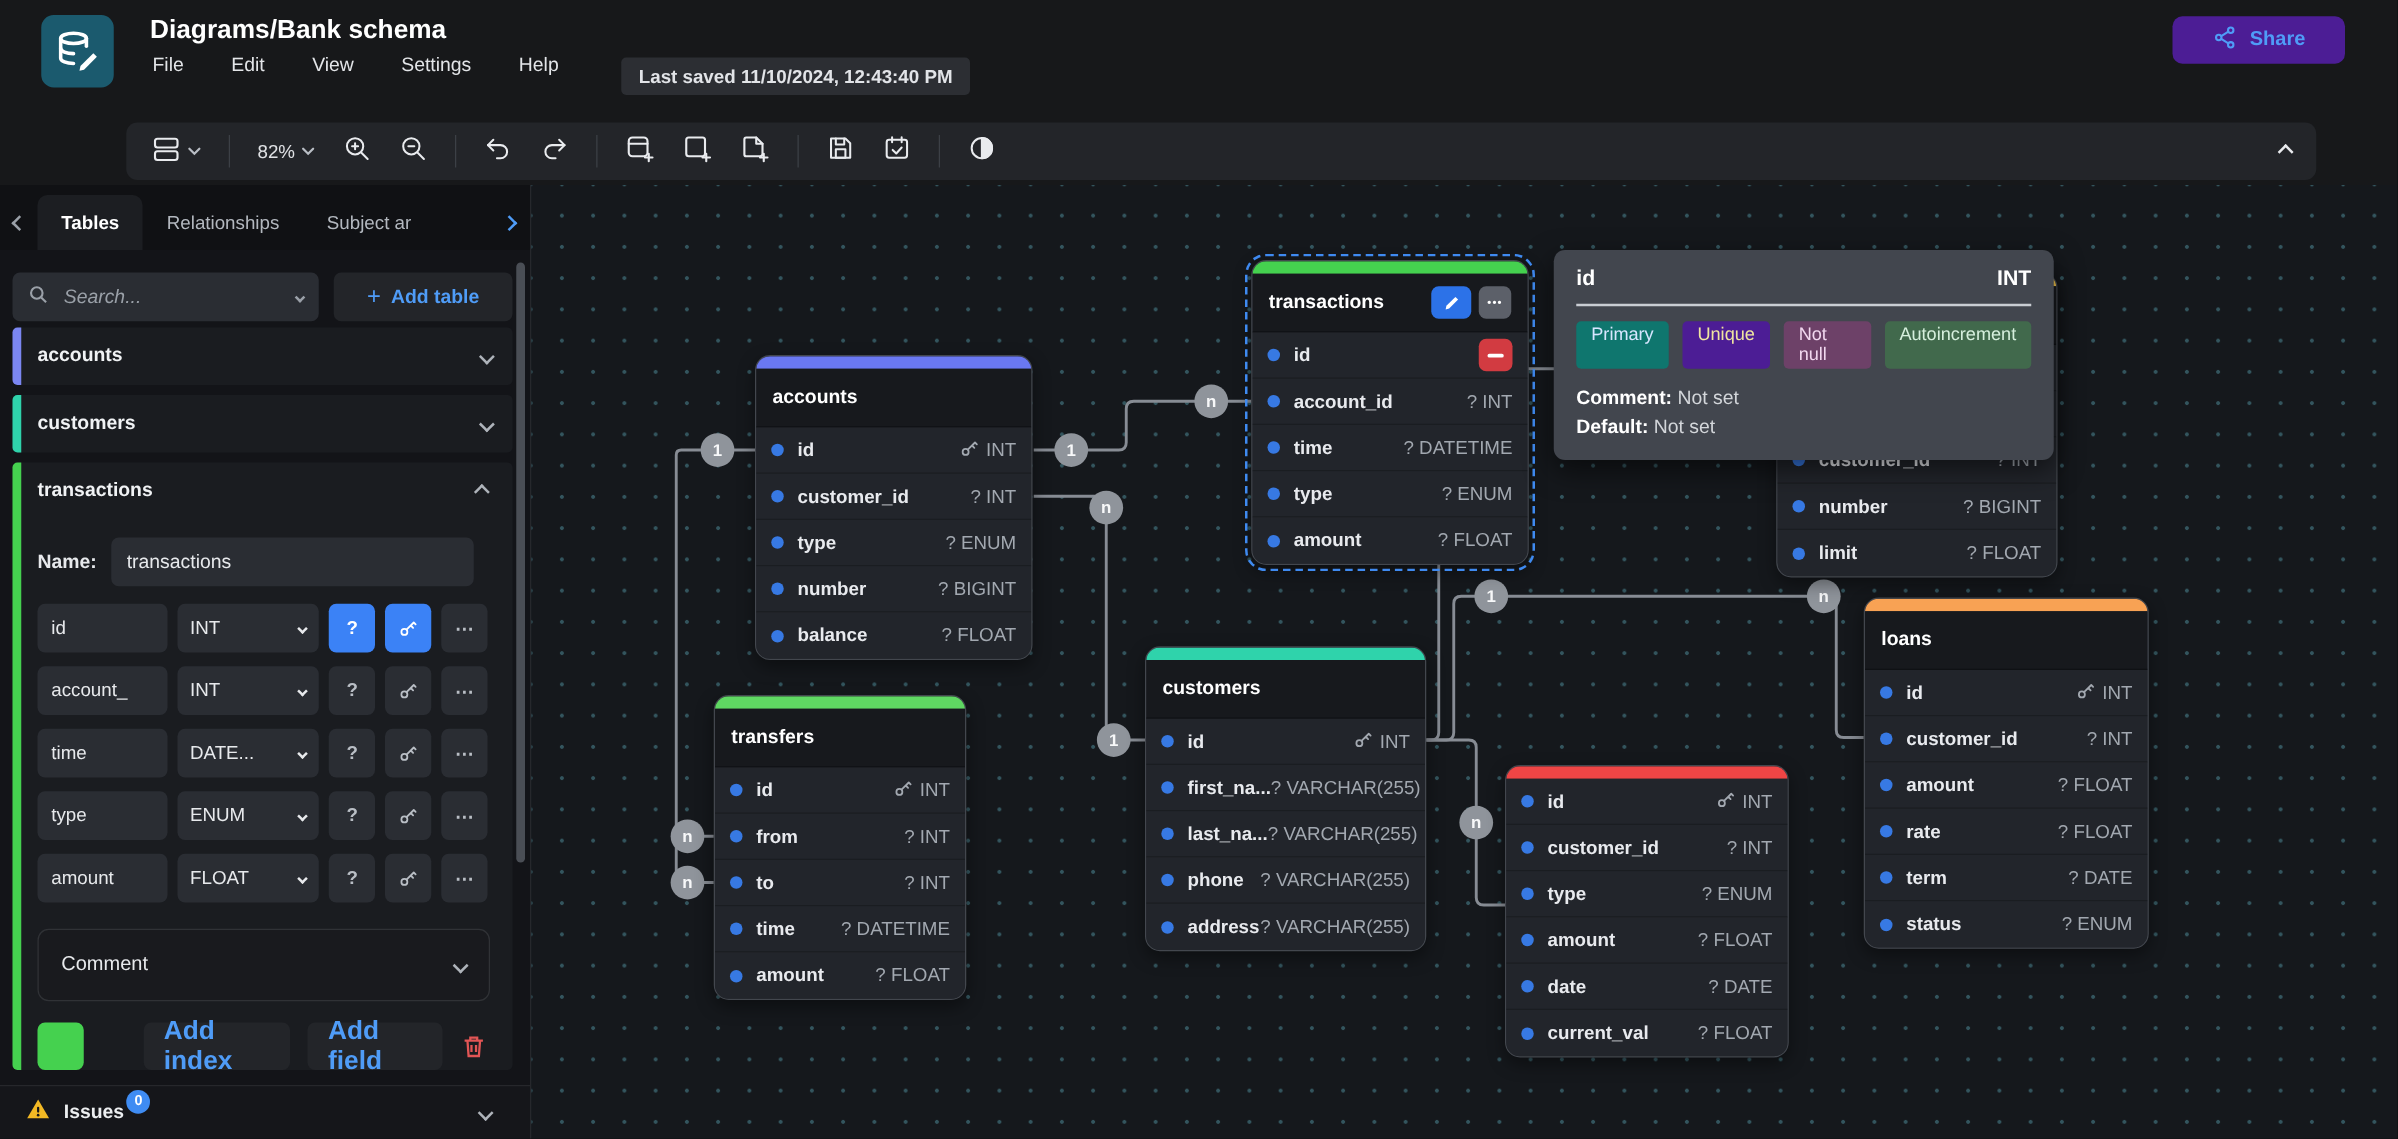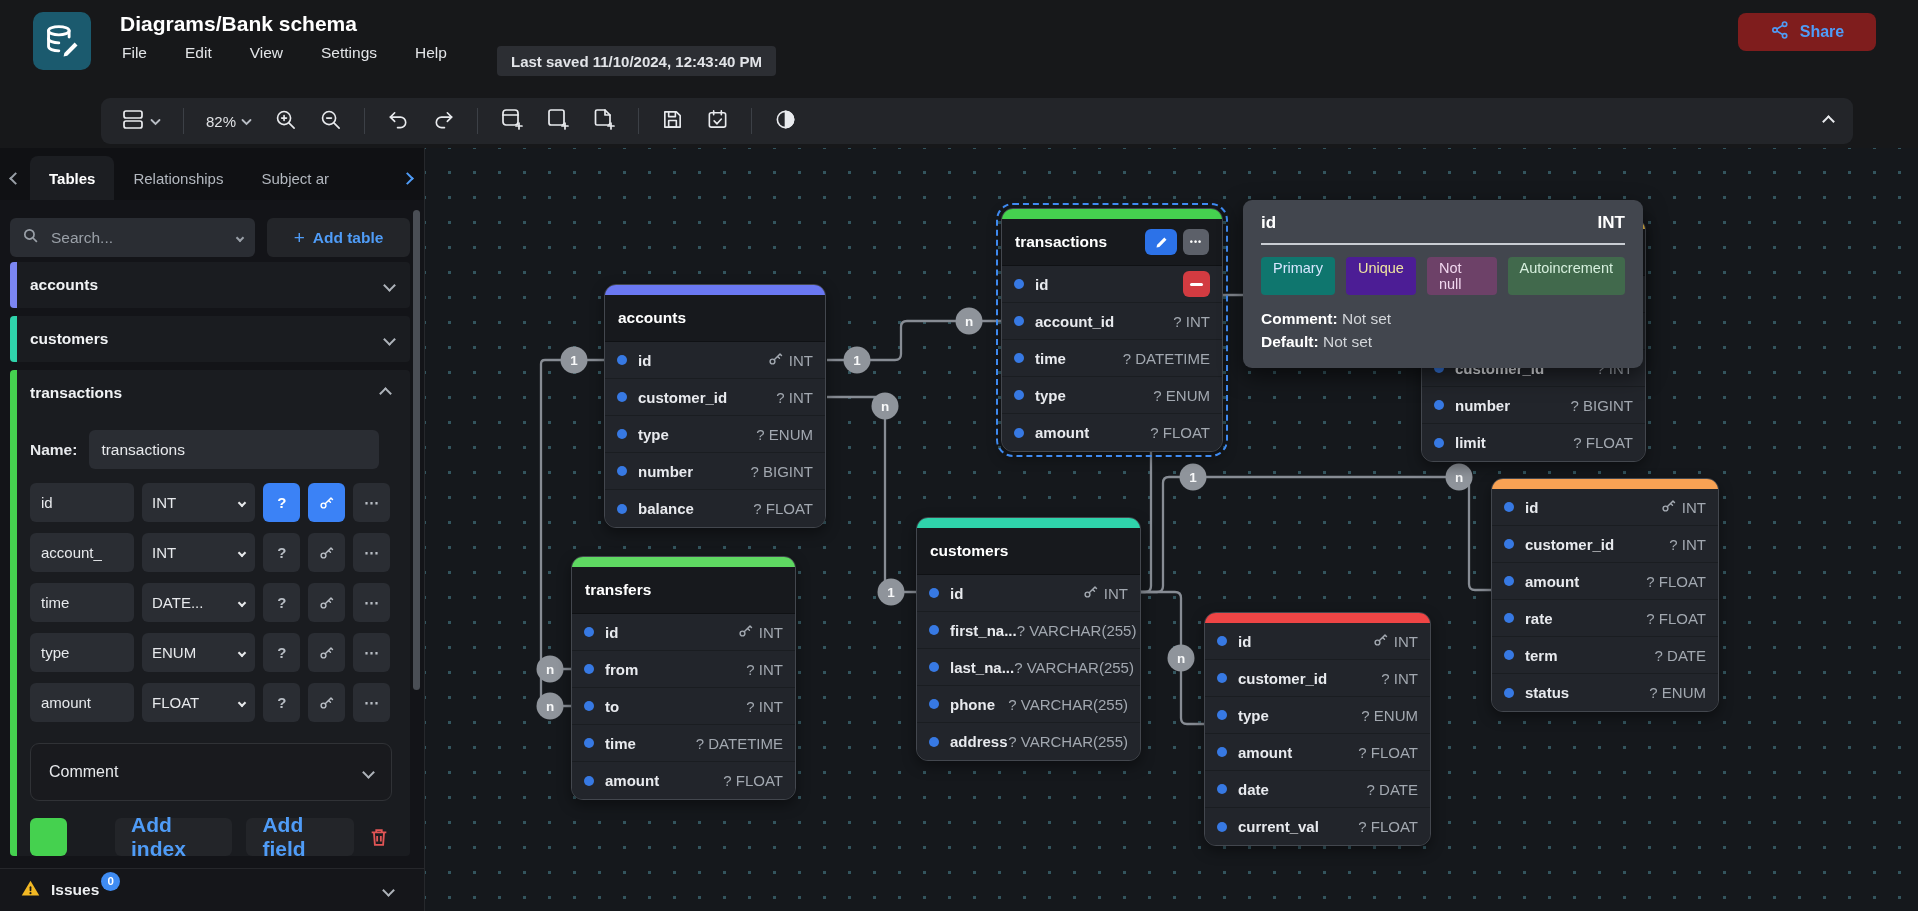--- a/index.html
+++ b/index.html
@@ -5,42 +5,42 @@
   html,body{margin:0;padding:0;background:#0e0f11;}
   *{box-sizing:border-box;font-family:"Liberation Sans",sans-serif;}
   #app{position:relative;width:1918px;height:911px;background:#17181a;overflow:hidden;color:#e7e9ec;}
 
   
   #logo{position:absolute;left:33px;top:12px;width:58px;height:58px;background:#1b5a6e;border-radius:10px;display:flex;align-items:center;justify-content:center;}
   #page-title{position:absolute;left:120px;top:12px;font-size:21px;font-weight:600;color:#fff;}
   #menubar{position:absolute;left:122px;top:44px;display:flex;gap:38px;font-size:15.5px;color:#e3e5e8;}
   .menu-item{cursor:default;}
   #last-saved{position:absolute;left:497px;top:46px;height:30px;display:flex;align-items:center;padding:0 14px;background:#2c2e33;border-radius:4px;font-size:15px;font-weight:600;color:#e2e4e8;}
-  #share-btn{position:absolute;left:1738px;top:13px;width:138px;height:38px;background:#7f1d1d;border-radius:8px;display:flex;align-items:center;justify-content:center;gap:10px;color:#4f9cf7;font-size:16px;font-weight:700;}
+  #share-btn{position:absolute;left:1738px;top:13px;width:138px;height:38px;background:#4c1d95;border-radius:8px;display:flex;align-items:center;justify-content:center;gap:10px;color:#4f9cf7;font-size:16px;font-weight:700;}
 
   
   #toolbar{position:absolute;left:101px;top:98px;width:1752px;height:46px;background:#232529;border-radius:9px;display:flex;align-items:center;padding:0 20px;gap:22px;}
   .tb-item{display:flex;align-items:center;gap:5px;color:#e9ebee;}
   .tb-sep{width:1px;height:26px;background:#3c4046;}
   .tb-zoom{font-size:15px;color:#dfe1e4;}
   #tb-collapse{margin-left:auto;color:#e9ebee;display:flex;align-items:center;}
 
   
   #tabstrip{position:absolute;left:0;top:148px;width:424px;height:52px;background:#101114;display:flex;align-items:flex-end;}
   #tab-back{width:30px;height:44px;display:flex;align-items:center;justify-content:center;color:#9aa0a8;}
   .tab{height:44px;padding:0 19px;display:flex;align-items:center;font-size:15px;color:#b3b8bf;white-space:nowrap;overflow:hidden;}
   .tab.active{background:#1c1e22;border-radius:8px 8px 0 0;color:#fff;font-weight:700;}
   .tab.truncate{max-width:96px;}
   #tab-fwd{margin-left:auto;width:34px;height:44px;display:flex;align-items:center;justify-content:center;color:#4f9cf7;}
 
   
   #sidebar{position:absolute;left:0;top:200px;width:424px;height:668px;background:#131418;}
   #search-row{position:absolute;left:10px;top:18px;display:flex;gap:12px;}
   #search-box{width:245px;height:39px;background:#2a2d33;border-radius:6px;display:flex;align-items:center;padding:0 12px;gap:10px;color:#9aa0a8;}
-  #search-box input{flex:1;background:transparent;border:none;outline:none;color:#d946ef;font-size:15.5px;min-width:0;}
+  #search-box input{flex:1;background:transparent;border:none;outline:none;color:#d946ef;font-size:15.5px;min-width:0;font-style:italic;}
   #search-box input::placeholder{color:#9aa0a8;}
   #add-table-btn{width:143px;height:39px;background:#232529;border-radius:6px;display:flex;align-items:center;justify-content:center;gap:8px;color:#4f9cf7;font-size:15.5px;font-weight:700;}
   .side-item{position:absolute;left:10px;width:400px;height:46px;background:#1a1c20;border-radius:4px;display:flex;align-items:center;padding:0 16px 0 20px;}
   .side-item .cbar,#trans-block .cbar{position:absolute;left:0;top:0;bottom:0;width:7px;border-radius:4px 0 0 4px;}
   .side-item .lbl{font-size:15.5px;font-weight:700;color:#f0f2f4;}
   .side-item .chev,.acc-chev{margin-left:auto;color:#aeb3ba;}
   #trans-block{position:absolute;left:10px;top:170px;width:400px;height:486px;background:#1a1c20;border-radius:4px;padding:0 20px 0 20px;}
   #trans-head{height:46px;display:flex;align-items:center;}
   #trans-head .lbl{font-size:15.5px;font-weight:700;color:#f0f2f4;}
   #name-row{margin-top:14px;display:flex;align-items:center;gap:12px;}
@@ -480,21 +480,21 @@
             </span>
           </div>
           <div class="trow">
             <span class="dot"></span>
             <span class="fname">balance</span>
             <span class="ftype">
               <span>? FLOAT</span>
             </span>
           </div>
         </div>
-        <div class="tcard" style="left: 146px; top: 408px; width: 225px;">
+        <div class="tcard" style="left: 146px; top: 408px; width: 202px;">
           <div class="cbar-top" style="background: rgb(95, 216, 98);"></div>
           <div class="ttitle">
             <span>transfers</span>
           </div>
           <div class="trow">
             <span class="dot"></span>
             <span class="fname">id</span>
             <span class="ftype">
               <span style="color: rgb(162, 168, 176);"><svg width="15" height="15" viewBox="0 0 20 20" fill="none" stroke="currentColor" stroke-width="1.9" stroke-linecap="round">
                   <circle cx="6" cy="14" r="3.2"></circle>
@@ -713,20 +713,23 @@
           <div class="trow">
             <span class="dot"></span>
             <span class="fname">current_val</span>
             <span class="ftype">
               <span>? FLOAT</span>
             </span>
           </div>
         </div>
         <div class="tcard" style="left: 1066px; top: 330px; width: 228px;">
           <div class="cbar-top" style="background: rgb(248, 162, 84);"></div>
+          <div class="ttitle">
+            <span>loans</span>
+          </div>
           <div class="trow">
             <span class="dot"></span>
             <span class="fname">id</span>
             <span class="ftype">
               <span style="color: rgb(162, 168, 176);"><svg width="15" height="15" viewBox="0 0 20 20" fill="none" stroke="currentColor" stroke-width="1.9" stroke-linecap="round">
                   <circle cx="6" cy="14" r="3.2"></circle>
                   <path d="M8.3 11.7 L16 4 M12.8 7.2 L15.3 9.7 M16 4 L18 6"></path>
                 </svg></span>
               <span>INT</span>
             </span>

